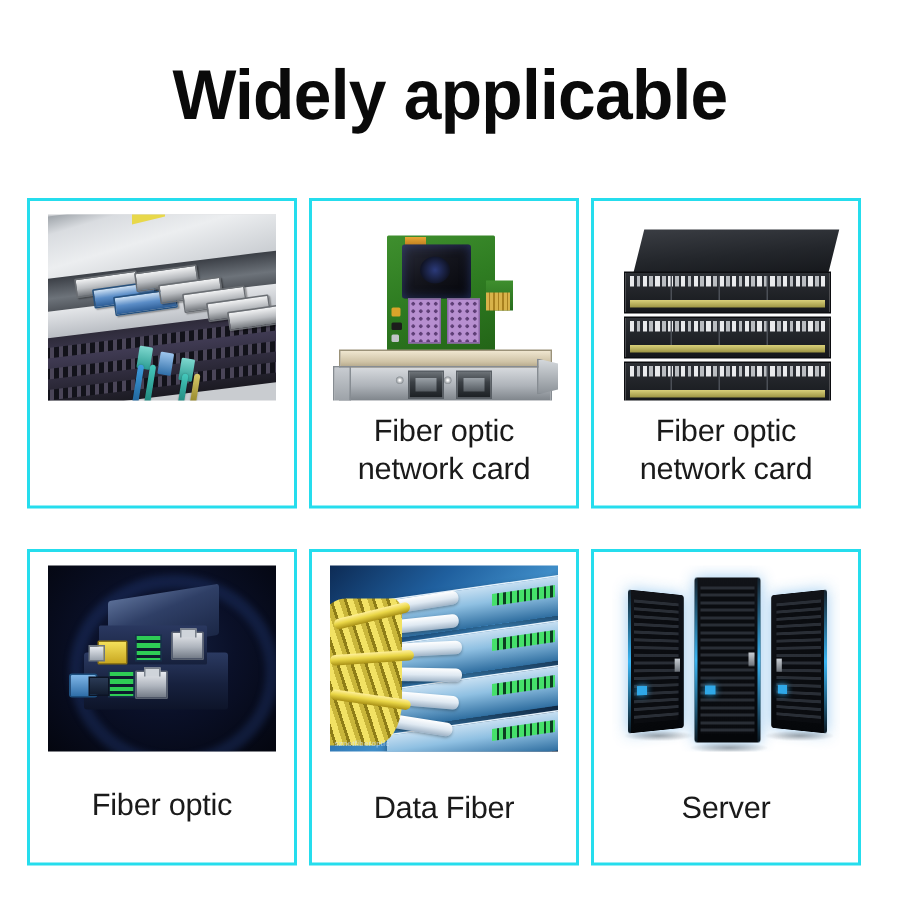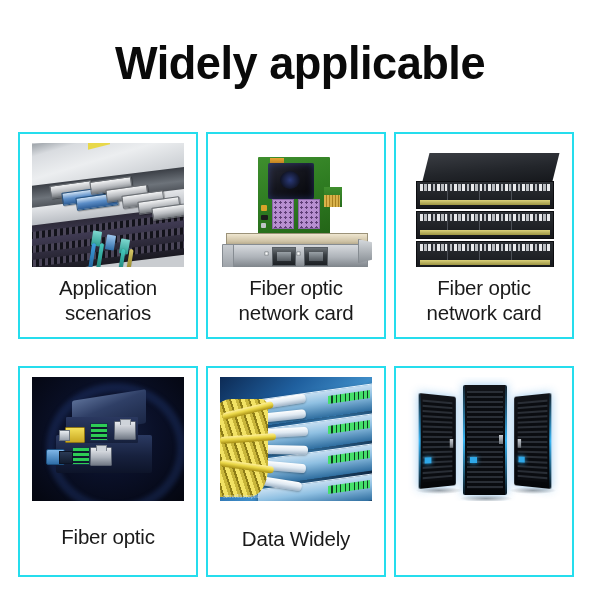--- a/index.html
+++ b/index.html
@@ -401,26 +401,20 @@
         <div class="sfp" style="left:120px; top:62px;"></div>
 
         <div class="conn" style="left:60px; top:88px; background:linear-gradient(180deg,#7fd8cf,#2a9c92);"></div>
         <div class="conn" style="left:74px; top:92px; background:linear-gradient(180deg,#9ec6ee,#2f6ea8);"></div>
         <div class="conn" style="left:88px; top:96px; background:linear-gradient(180deg,#7fd8cf,#2a9c92);"></div>
 
         <div class="fiber" style="left:58px; top:100px; height:28px; background:linear-gradient(180deg,#3f9fe0,#1d5f95);"></div>
         <div class="fiber" style="left:66px; top:100px; height:28px; background:linear-gradient(180deg,#45c9bd,#1d8076);"></div>
         <div class="fiber" style="left:88px; top:106px; height:22px; background:linear-gradient(180deg,#45c9bd,#1d8076);"></div>
         <div class="fiber" style="left:96px; top:106px; height:22px; background:linear-gradient(180deg,#d8c96a,#8d7f22);"></div>
-      </div>
-      <div class="card-label two-line">
-        <span>
-          <span>Application</span><br>
-          <span>scenarios</span>
-        </span>
       </div>
     </div>
 
     <div class="card">
       <div class="card-photo ph-nic">
         <div class="pcb"></div>
         <div class="pcb-tab"></div>
         <div class="gold"></div>
         <div class="orange-chip"></div>
         <div class="heatsink"></div>
@@ -520,21 +514,21 @@
         <div class="wcable" style="left:12px; top:100px; width:70px; transform:rotate(9deg);"></div>
 
         <div class="ybundle"></div>
         <div class="ycable" style="left:2px; top:30px; width:52px; transform:rotate(-14deg);"></div>
         <div class="ycable" style="left:0px; top:58px; width:56px; transform:rotate(-4deg);"></div>
         <div class="ycable" style="left:0px; top:86px; width:54px; transform:rotate(8deg);"></div>
 
         <div class="watermark">sznetfiberoptic</div>
       </div>
       <div class="card-label">
-        <span>Data Widely</span>
+        <span>Data Fiber</span>
       </div>
     </div>
 
     <div class="card">
       <div class="card-photo ph-srv">
         <div class="rack" style="left:10px; top:18px; width:40px; height:92px; transform:perspective(180px) rotateY(22deg);">
           <div class="slots"></div>
           <div class="edge" style="left:0;"></div>
           <div class="blueled" style="left:6px; top:62px;"></div>
           <div class="handle" style="right:3px; top:44px;"></div>
@@ -549,16 +543,19 @@
         <div class="rack" style="left:104px; top:18px; width:40px; height:92px; transform:perspective(180px) rotateY(-22deg);">
           <div class="slots"></div>
           <div class="edge" style="right:0;"></div>
           <div class="blueled" style="left:5px; top:62px;"></div>
           <div class="handle" style="left:4px; top:44px;"></div>
         </div>
         <div class="shadow" style="left:8px;  top:110px; width:46px;"></div>
         <div class="shadow" style="left:52px; top:118px; width:52px;"></div>
         <div class="shadow" style="left:102px;top:110px; width:46px;"></div>
       </div>
+      <div class="card-label">
+        <span>Server</span>
+      </div>
     </div>
 
   </div>
 </div>
 
 </body></html>

